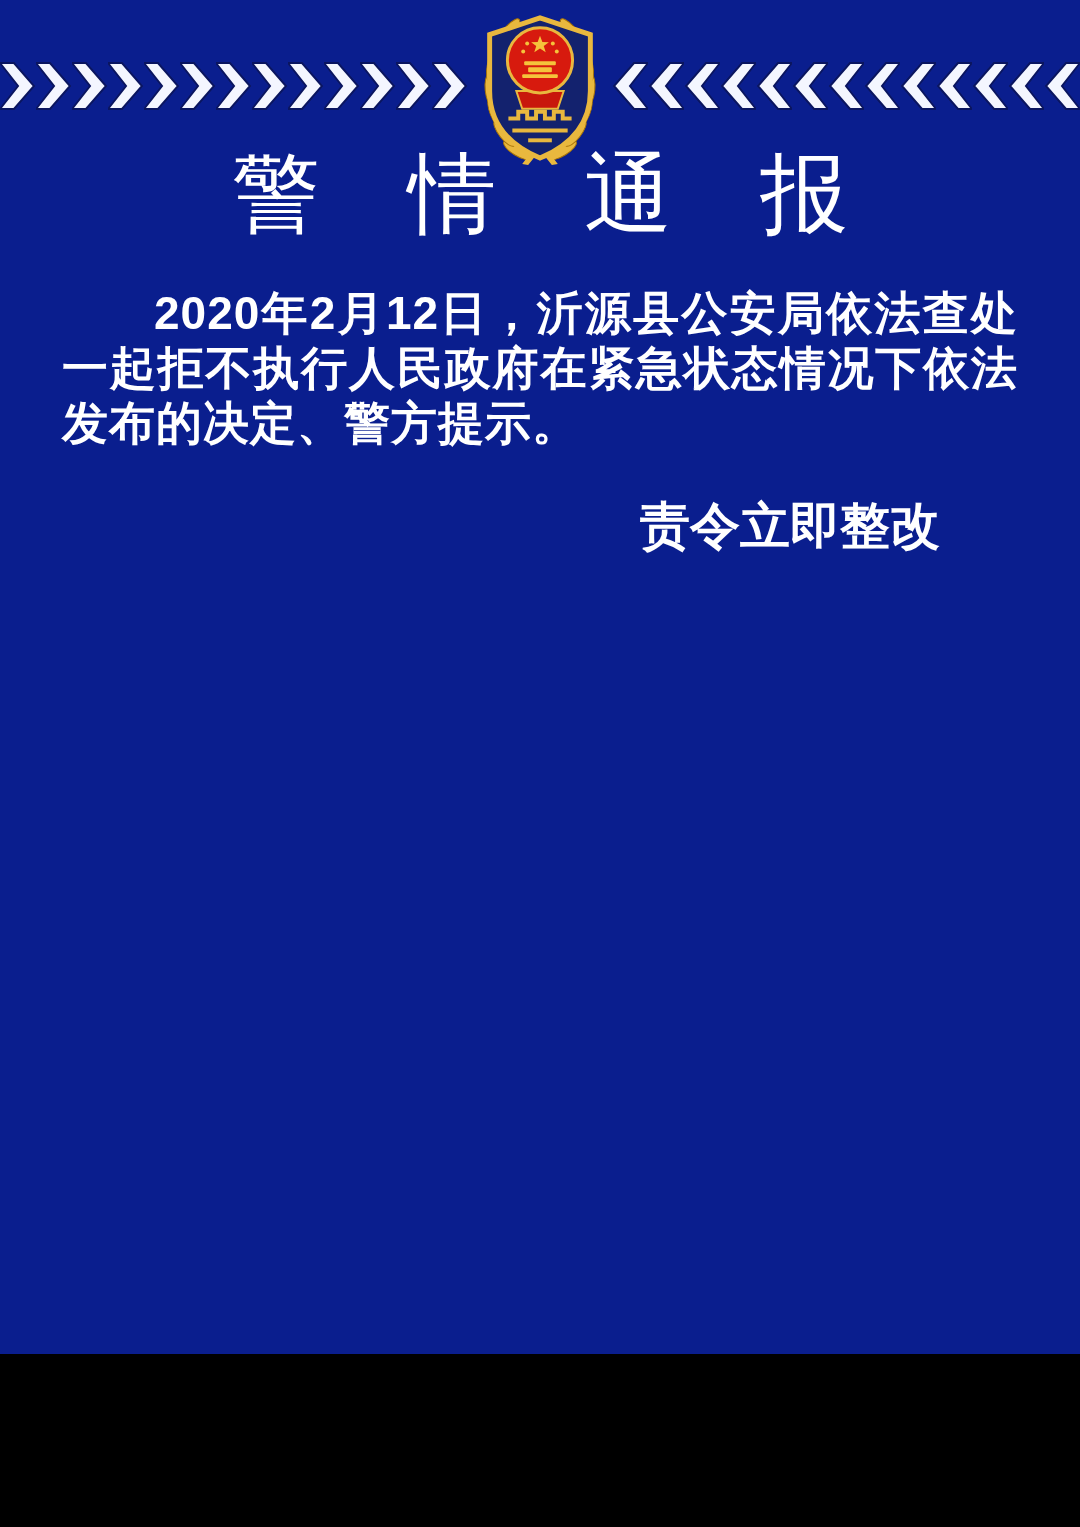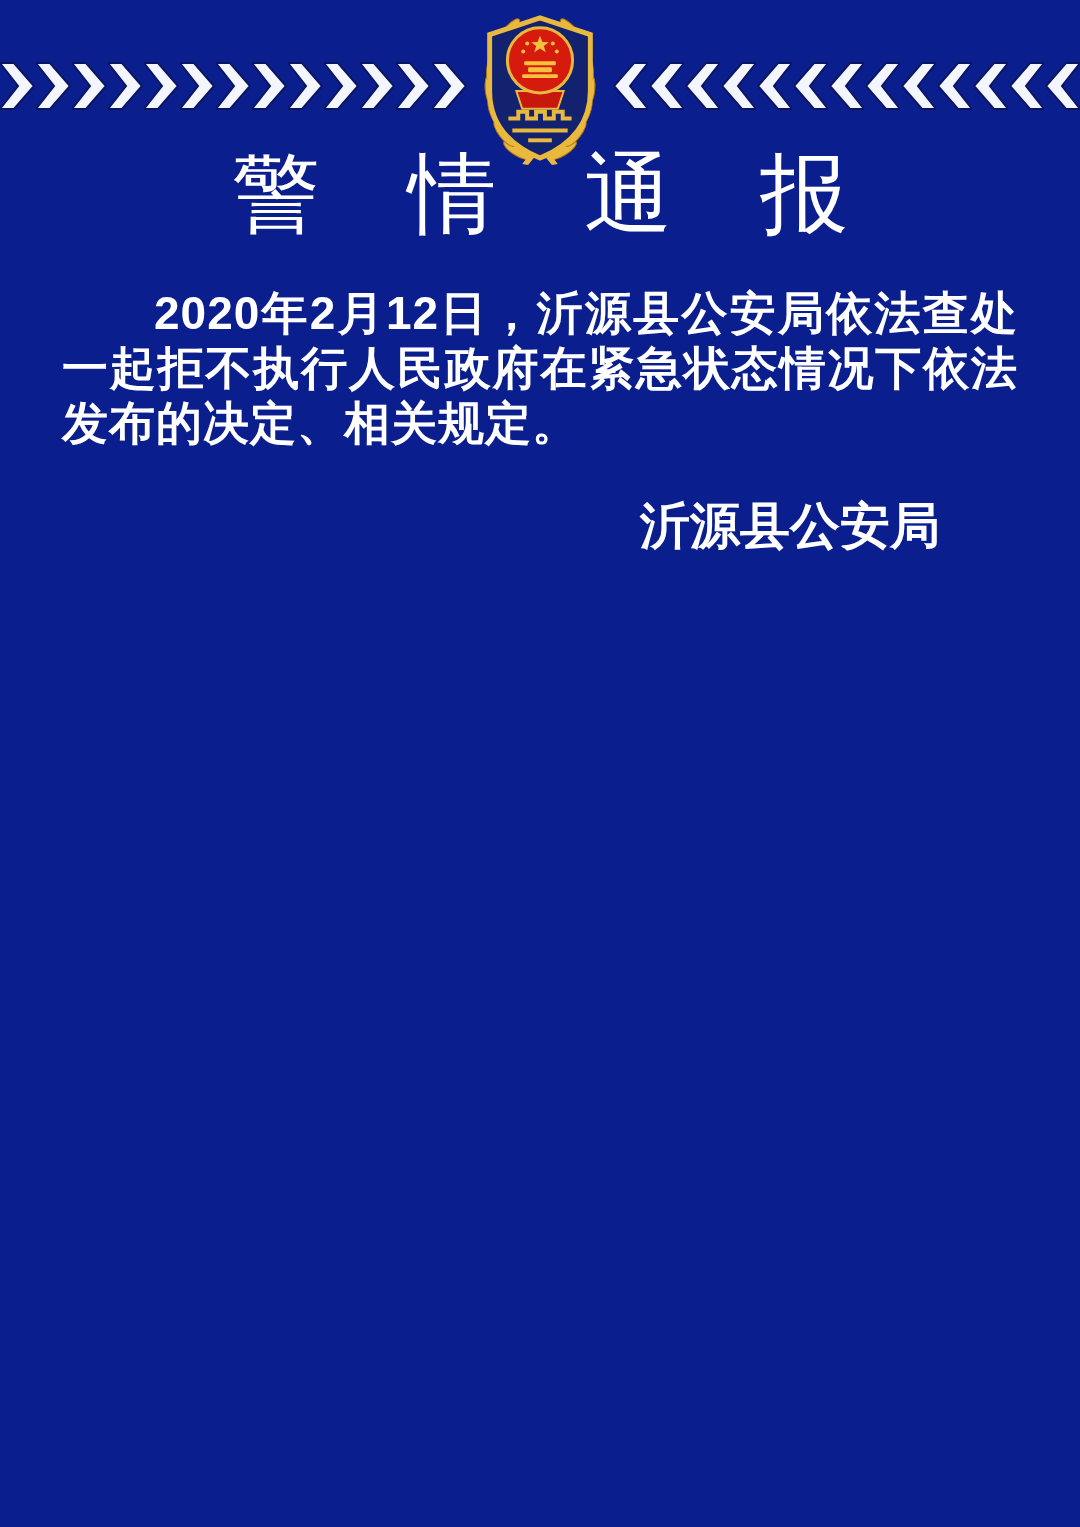--- a/index.html
+++ b/index.html
@@ -1,19 +1,19 @@
 <!DOCTYPE html>
 <html><head>
 <meta charset="utf-8">
 <style>
   html, body { margin: 0; padding: 0; background: #000; }
   .poster {
     position: relative;
     width: 1080px;
-    height: 1527px;
+    height: 1354px;
     background: #0A1E8E;
     overflow: hidden;
     font-family: "Liberation Sans", sans-serif;
     color: #FFFFFF;
   }
   
   .chev { position: absolute; top: 61px; height: 50px; }
   .chev-left  { left: 0;  width: 468px; }
   .chev-right { right: 0; width: 468px; }
   
@@ -120,20 +120,20 @@
       <circle cx="97" cy="46" r="2"></circle>
       <rect x="64" y="56" width="32" height="4" rx="1"></rect>
       <rect x="68" y="62" width="24" height="5" rx="1"></rect>
       <rect x="62" y="69" width="36" height="4" rx="1"></rect>
     </g>
   </svg>
 
   <h1 class="title">警情通报</h1>
 
   <div class="body-text">
-    <p>2020年2月12日，沂源县公安局依法查处一起拒不执行人民政府在紧急状态情况下依法发布的决定、相关规定。</p>
+    <p>2020年2月12日，沂源县公安局依法查处一起拒不执行人民政府在紧急状态情况下依法发布的决定、警方提示。</p>
   </div>
 
   <div class="signature">
-    <div>沂源县公安局</div>
+    <div>责令立即整改</div>
   </div>
 
 </div>
 
 </body></html>

